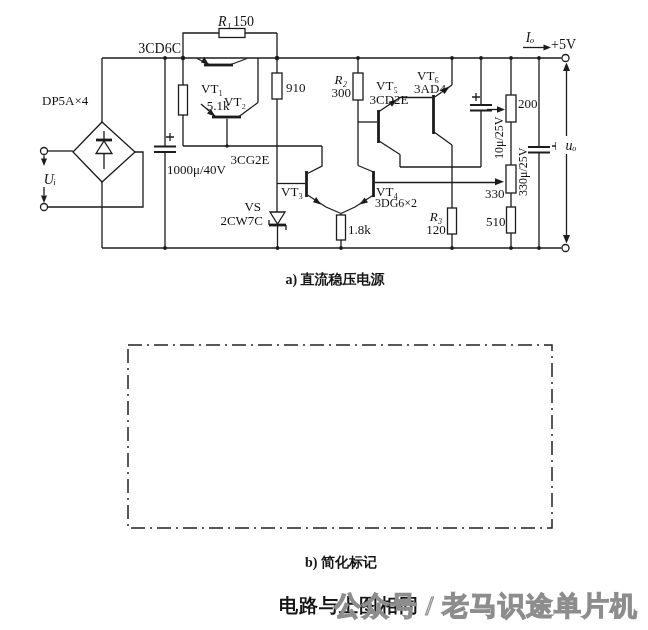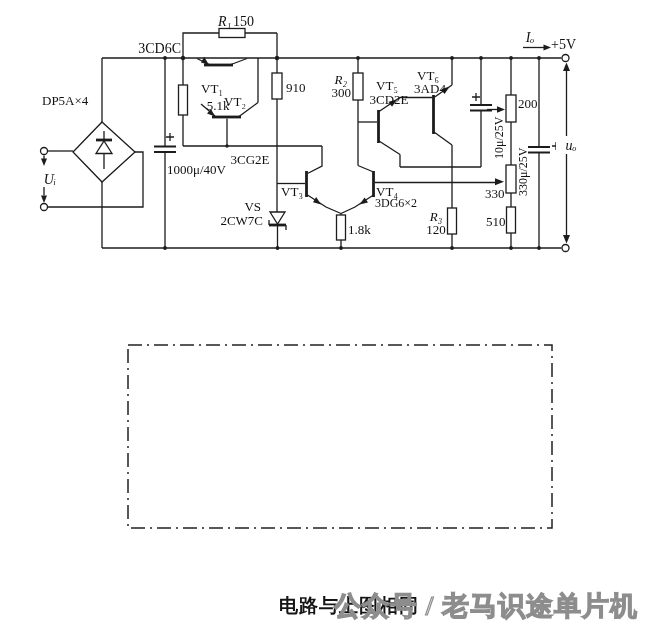--- a/index.html
+++ b/index.html
@@ -200,15 +200,17 @@
       <text class="lbl" x="518" y="108">200</text>
       <text class="lbl" x="485" y="198">330</text>
       <text class="lbl s12" x="527" y="196" transform="rotate(-90 527 196)">330μ/25V</text>
       <text class="lbl" x="486" y="226">510</text>
       <text class="lbl s14 it" x="571" y="150" text-anchor="middle">uₒ</text>
     </g>
 
     <rect x="128" y="345" width="424" height="183" fill="none" stroke="#222" stroke-width="1.5" stroke-dasharray="14 5 2 5"></rect>
   </svg>
 
+  <div class="cap" id="cap-a">a) 直流稳压电源</div>
+  <div class="cap" id="cap-b">b) 简化标记</div>
   <div class="cap" id="cap-c">电路与上图相同</div>
   <div id="watermark">公众号 / 老马识途单片机</div>
 </div>
 
 </body></html>

